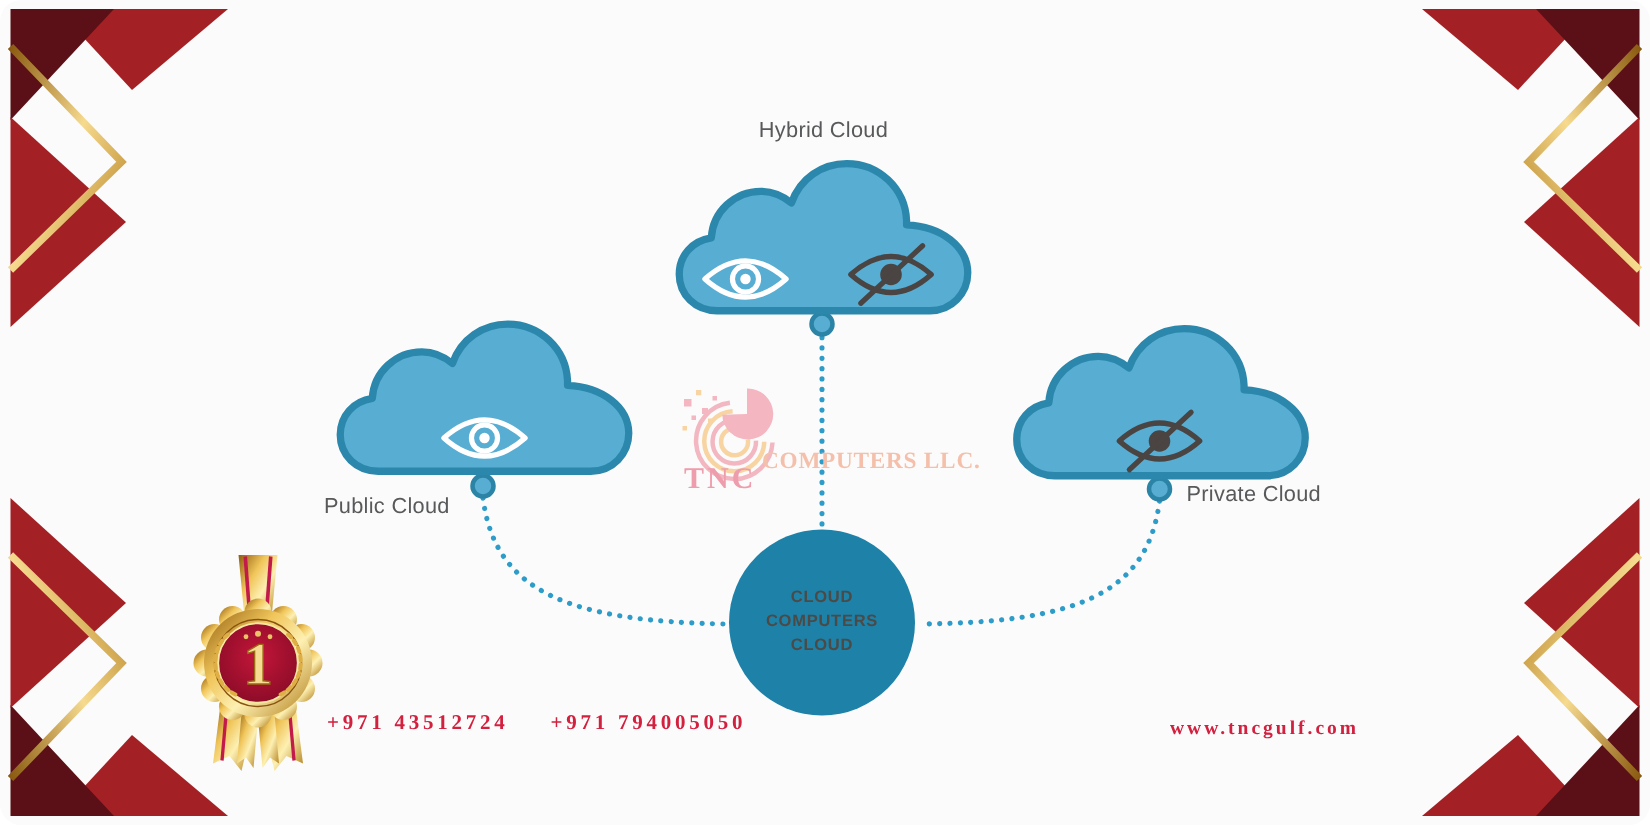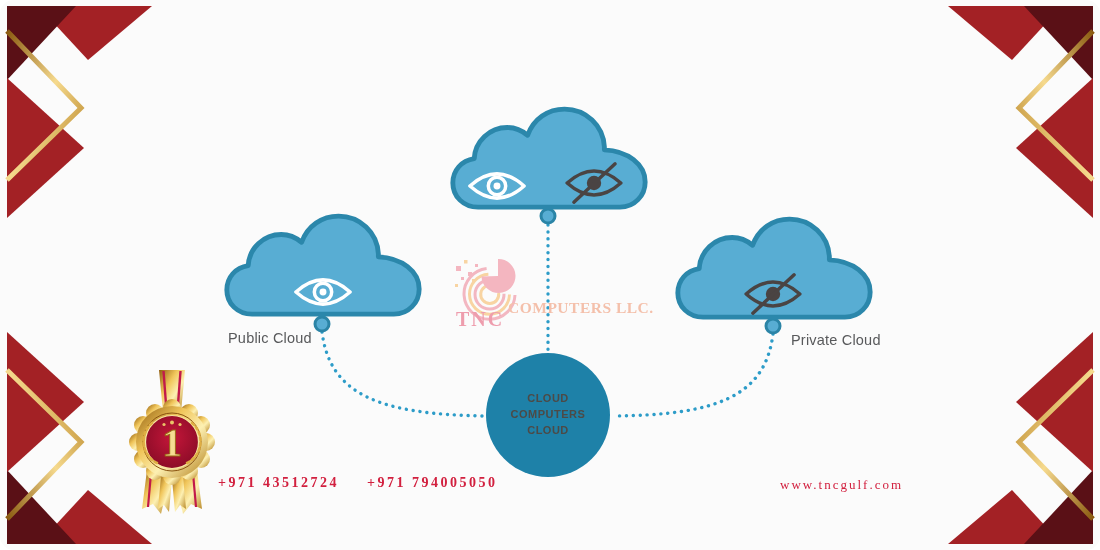--- a/index.html
+++ b/index.html
@@ -44,21 +44,21 @@
   
   .medal{position:absolute;left:117px;top:368px;width:110px;height:150px;}
   
   .phones{
     position:absolute;left:218px;top:475px;display:flex;gap:28px;
     font-family:"Liberation Serif",serif;font-weight:bold;font-size:14px;
     color:#d2203f;letter-spacing:2.5px;text-align:center;
   }
   .website{
     position:absolute;left:780px;top:477px;
-    font-family:"Liberation Serif",serif;font-weight:normal;font-size:13px;
+    font-family:"Liberation Serif",serif;font-weight:bold;font-size:13px;
     color:#d2203f;letter-spacing:2px;
   }
 </style>
 </head>
 <body>
 
 <div id="stage">
 
   <svg width="0" height="0" style="position:absolute">
     <defs>
@@ -121,51 +121,52 @@
       <path d="M322,332 C330,396 382,414 483,416"></path>
       <path d="M773,334 C765,398 714,415 613,416"></path>
     </g>
     <g fill="#58add3" stroke="#2b84a6" stroke-width="3">
       <circle cx="548" cy="216" r="7"></circle>
       <circle cx="322" cy="324" r="7"></circle>
       <circle cx="773" cy="326" r="7"></circle>
     </g>
   </svg>
 
+  <div class="cloud-label" style="left:447px;top:79px;width:204px;text-align:center">Hybrid Cloud</div>
   <div class="cloud" style="left:447px;top:106px">
     <svg class="shape">
         <use href="#cloud-sym"></use>
       </svg>
     <svg class="icon" style="left:21px;top:62px;width:58px;height:36px;color:#ffffff">
         <use href="#eye-open-sym"></use>
       </svg>
     <svg class="icon" style="left:118px;top:54px;width:58px;height:46px;color:#4a4443">
         <use href="#eye-slash-sym"></use>
       </svg>
   </div>
 
   <div class="cloud" style="left:221px;top:213px">
     <svg class="shape">
         <use href="#cloud-sym"></use>
       </svg>
     <svg class="icon" style="left:73px;top:61px;width:58px;height:36px;color:#ffffff">
         <use href="#eye-open-sym"></use>
       </svg>
   </div>
-  <div class="cloud-label" style="left:228px;top:330px">Public Cloud</div>
+  <div class="cloud-label" style="left:216px;top:330px">Public Cloud</div>
 
   <div class="cloud" style="left:672px;top:216px">
     <svg class="shape">
         <use href="#cloud-sym"></use>
       </svg>
     <svg class="icon" style="left:72px;top:55px;width:58px;height:46px;color:#4a4443">
         <use href="#eye-slash-sym"></use>
       </svg>
   </div>
-  <div class="cloud-label" style="left:791px;top:332px">Private Cloud</div>
+  <div class="cloud-label" style="left:791px;top:322px">Private Cloud</div>
 
   <div class="center-circle">
     <span>CLOUD</span>
     <span>COMPUTERS</span>
     <span>CLOUD</span>
   </div>
 
   <svg class="wm-logo" viewBox="0 0 96 96">
     <g fill="none" stroke-width="3">
       <path d="M38.6,15.5 A25.5,25.5 0 1 0 67,42" stroke="#f3b7c1"></path>

